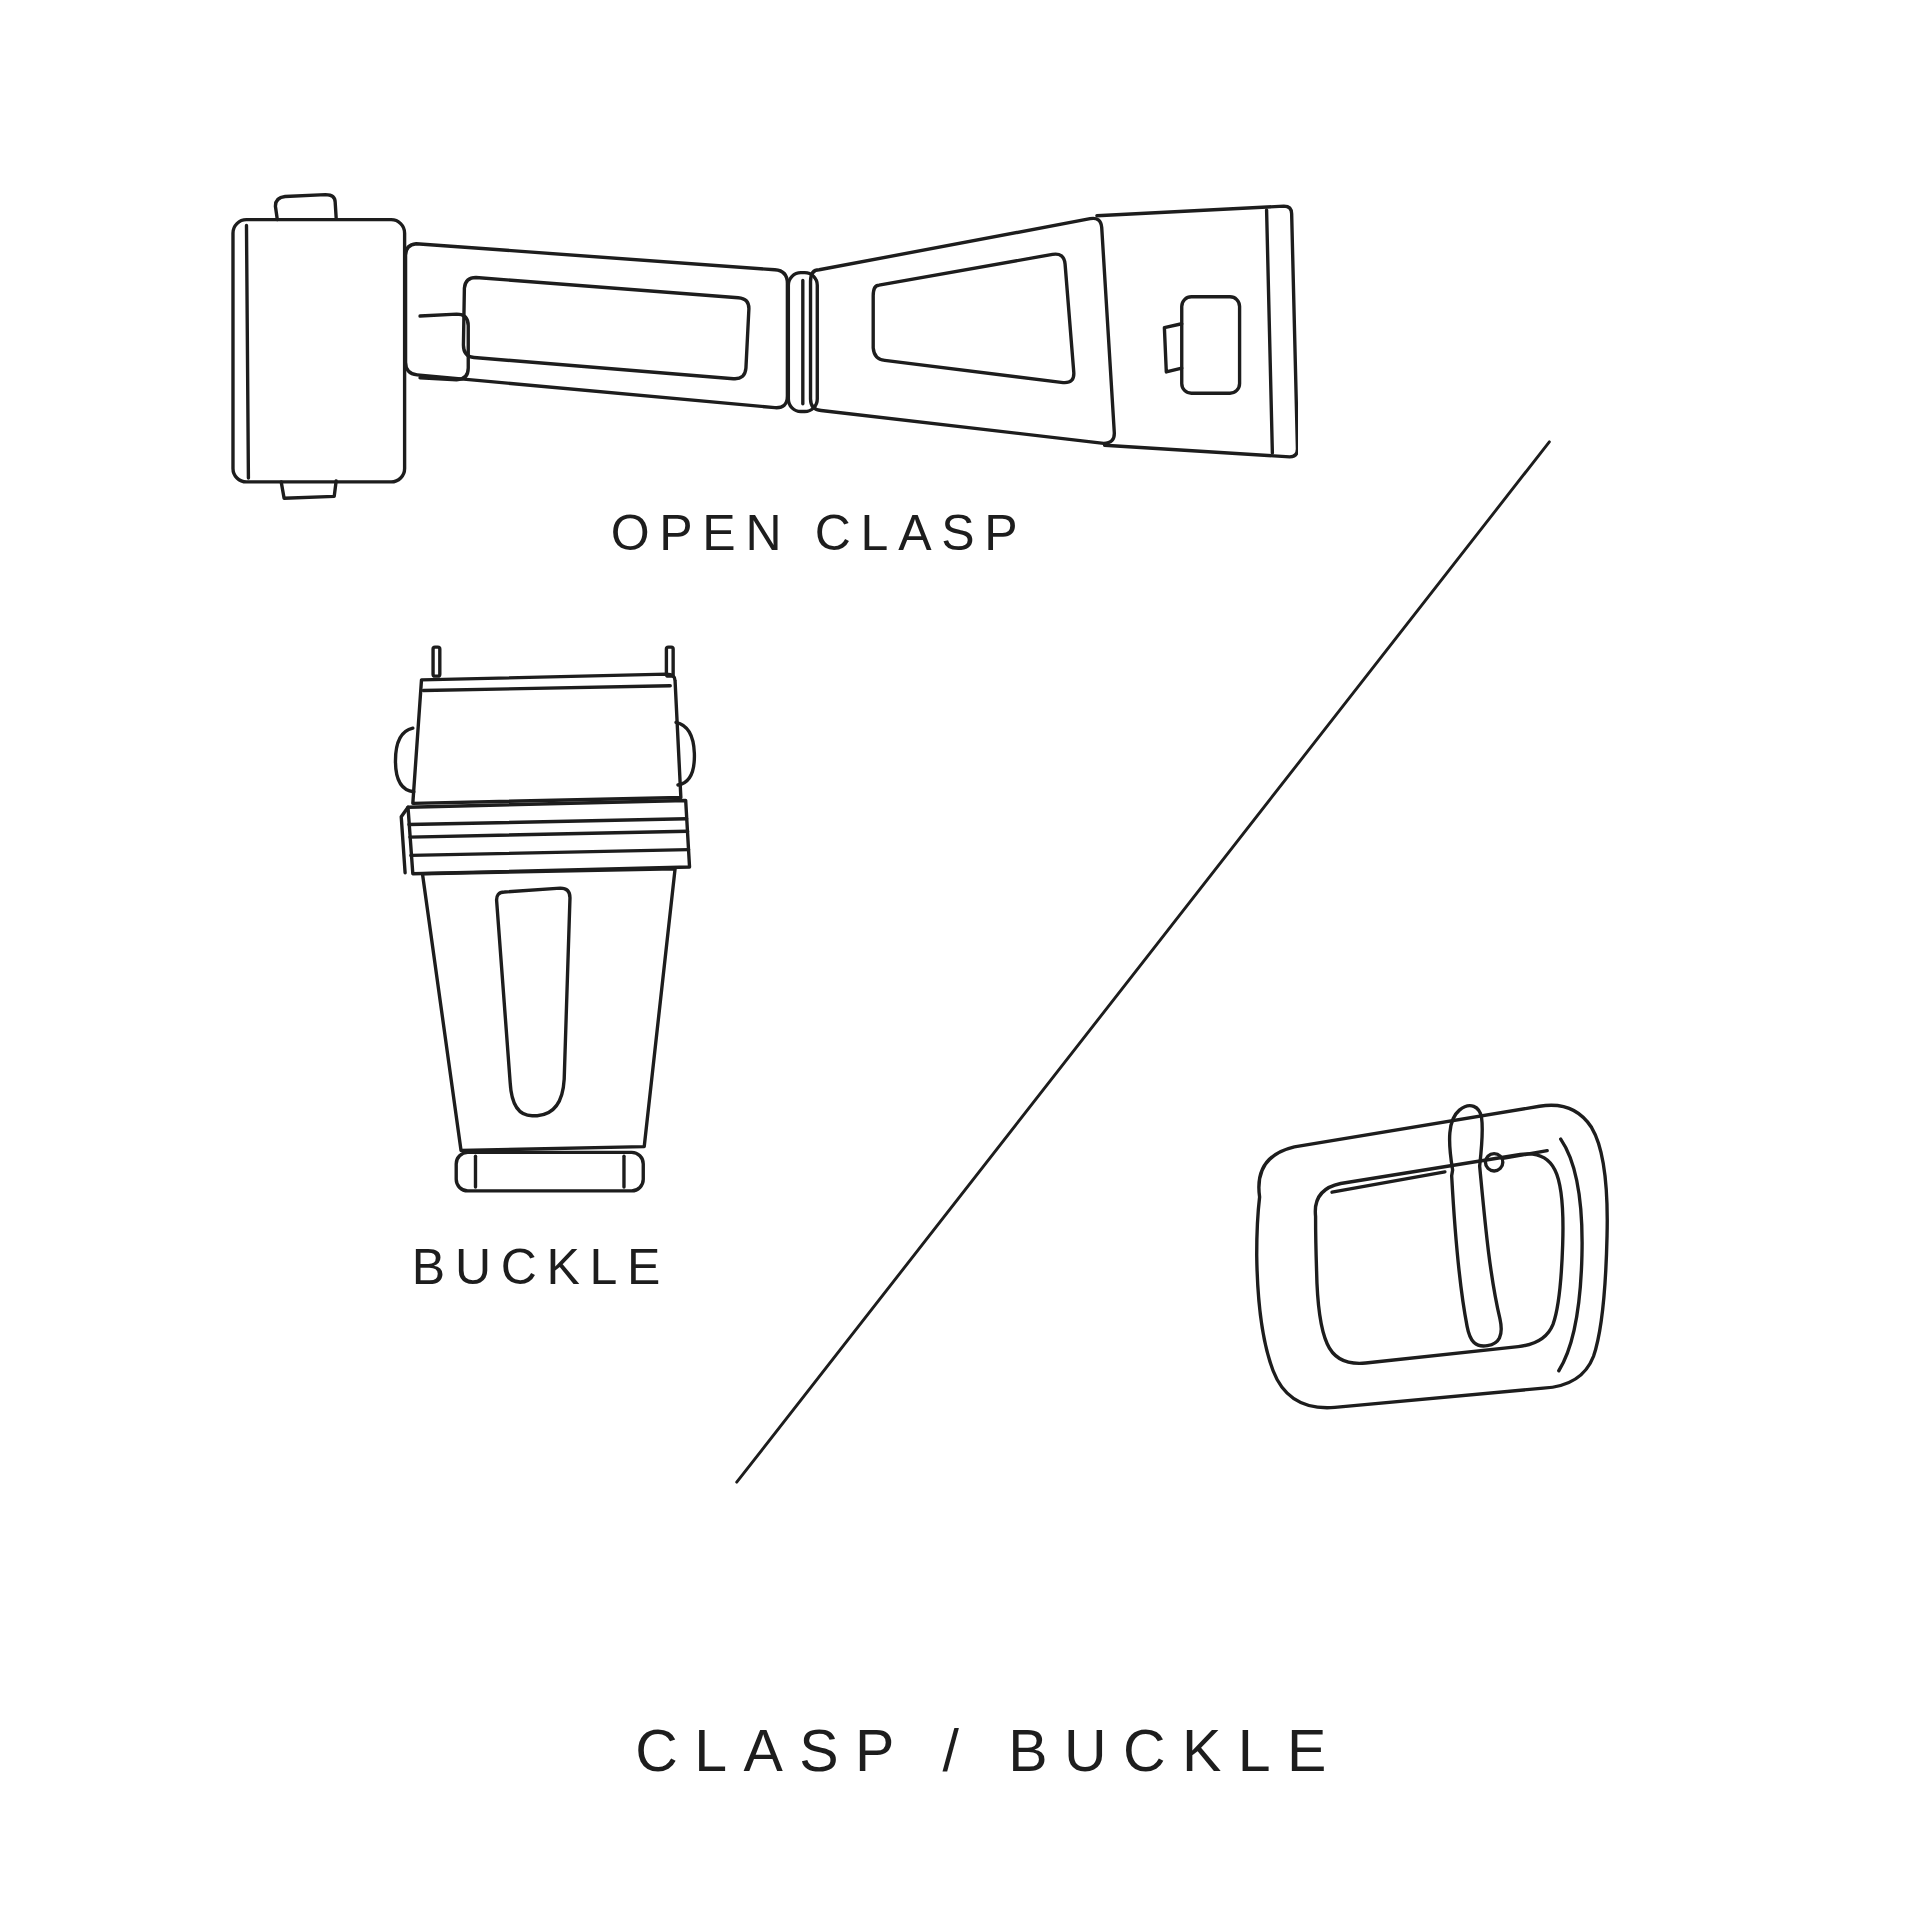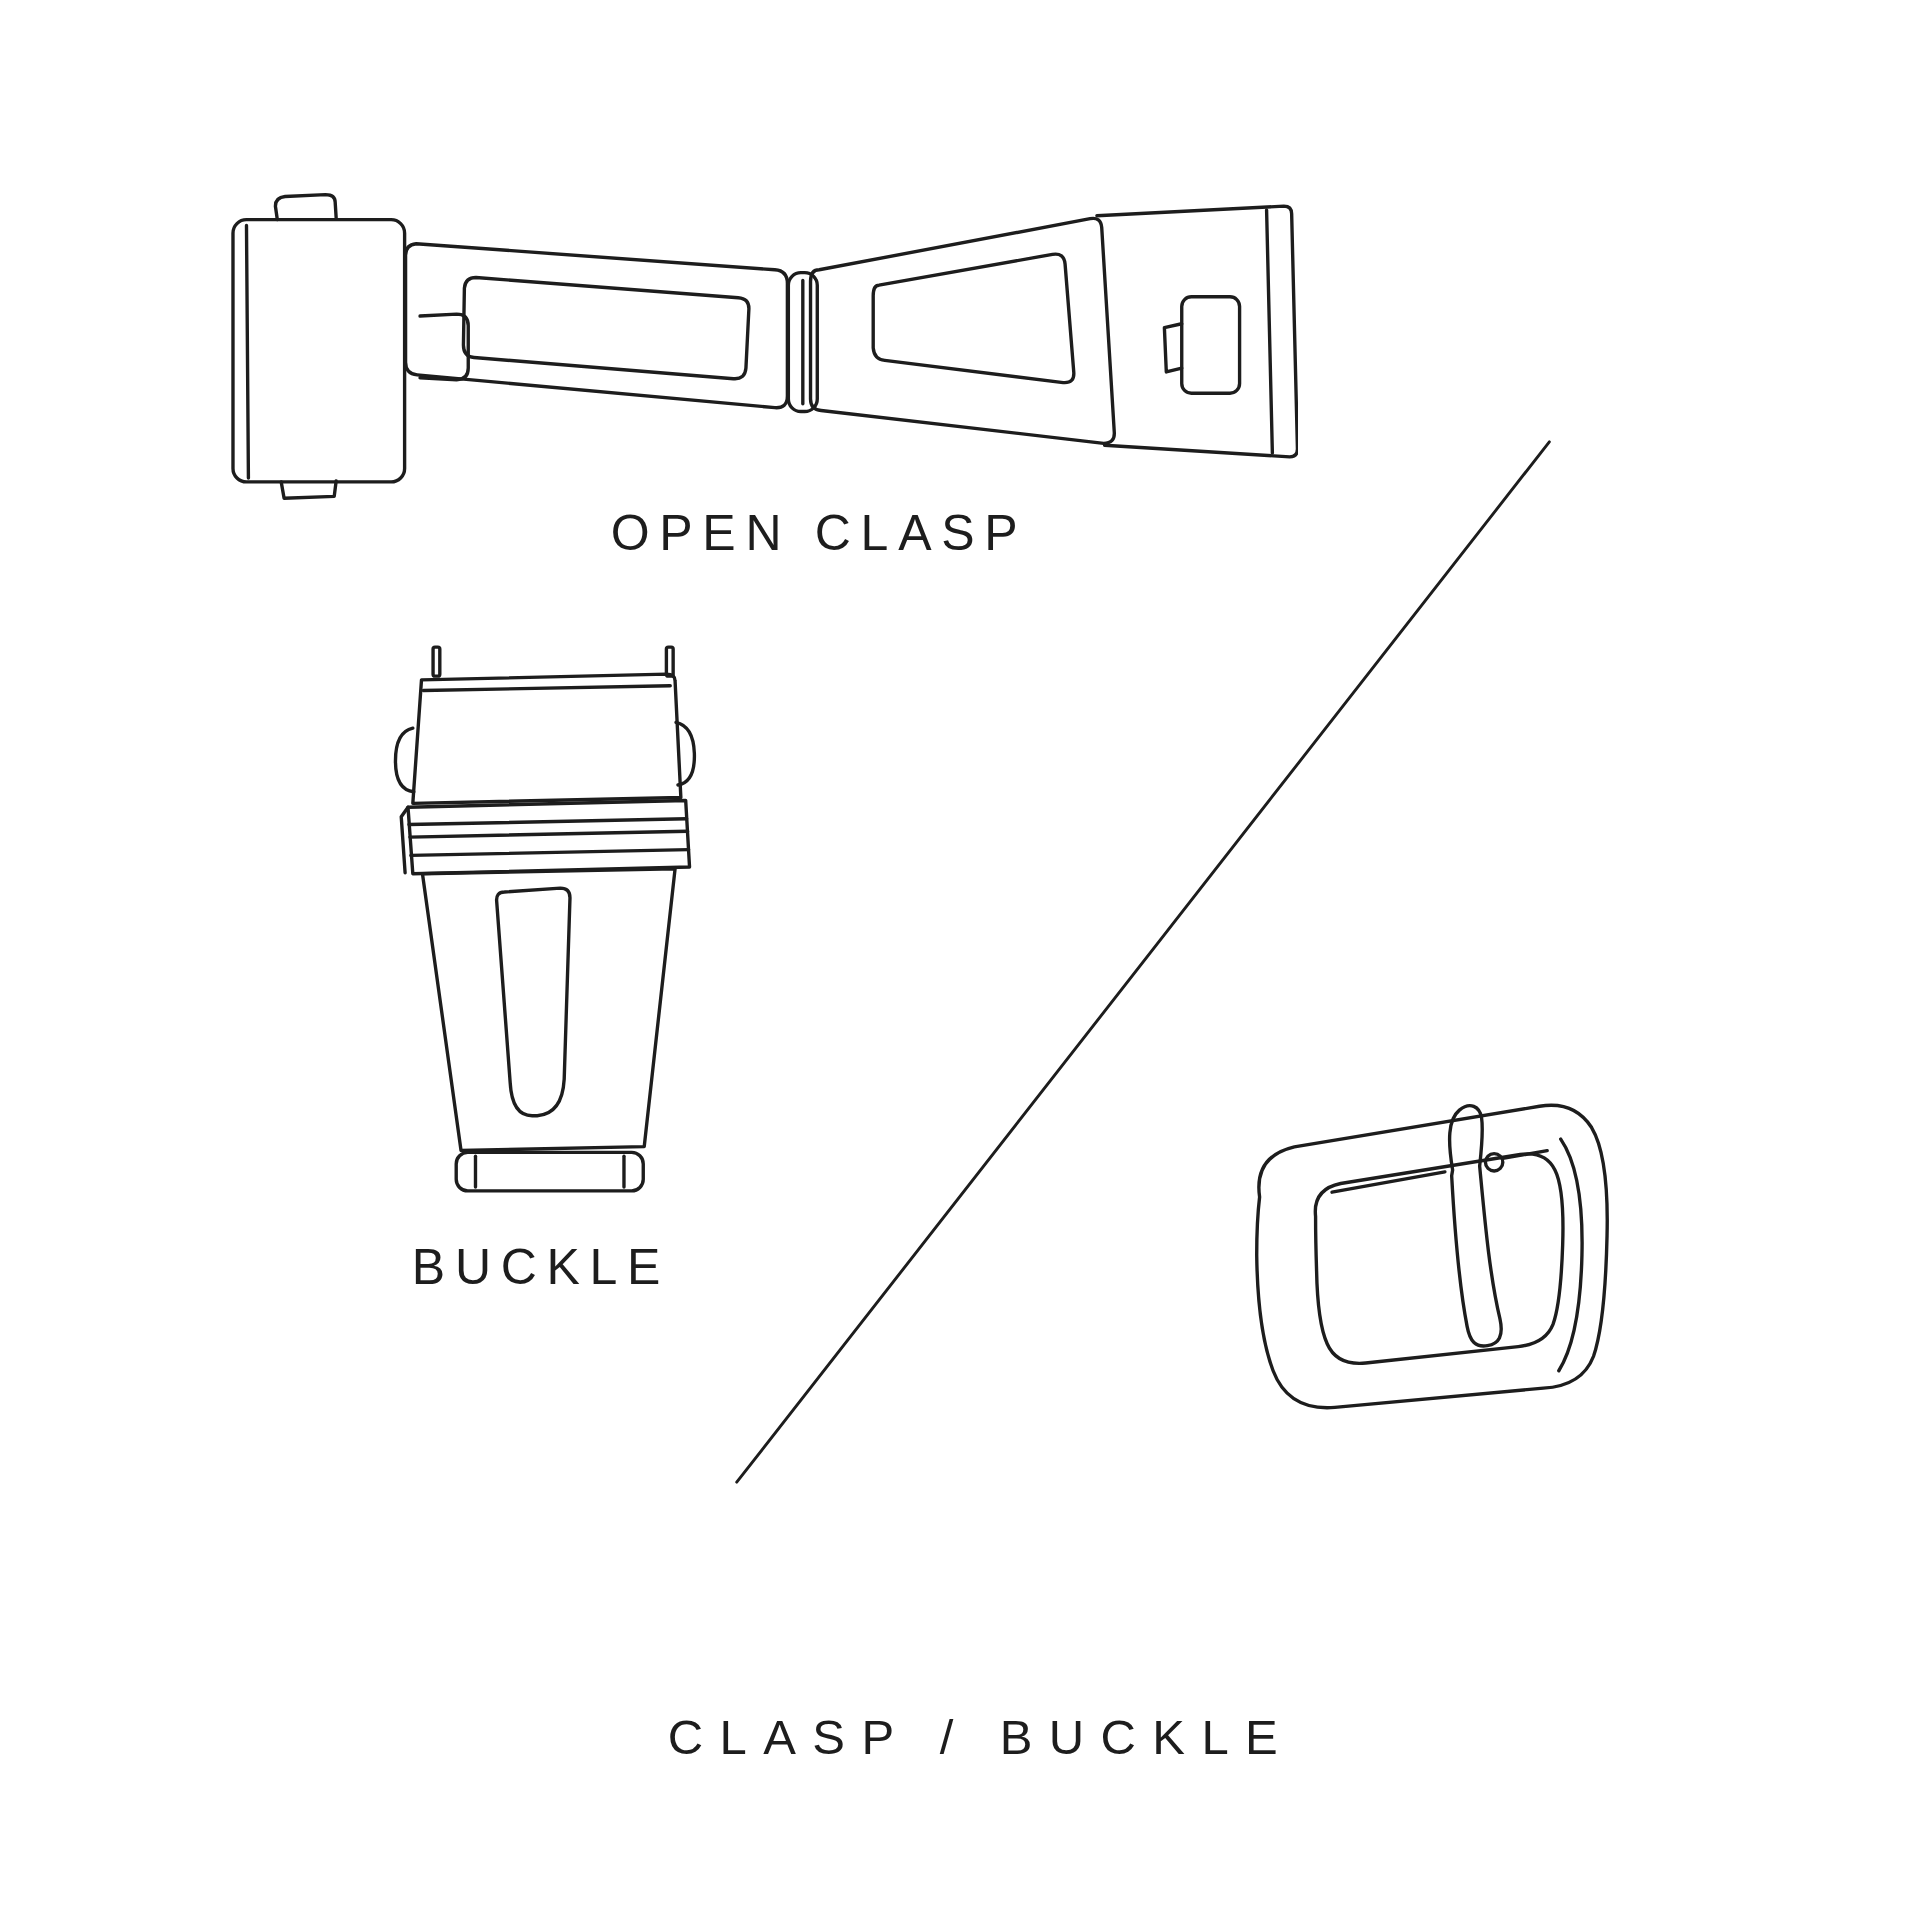--- a/index.html
+++ b/index.html
@@ -28,22 +28,22 @@
     color:var(--ink);
     white-space:nowrap;
     text-align:center;
   }
   .caption-open{left:819px;top:504px;}
   .caption-closed{left:541px;top:1238px;}
   .title{
     position:absolute;
     left:973px;top:1701px;
     transform:translateX(-50%);
-    margin:8px;
-    font-size:49px;
+    margin:16px;
+    font-size:59px;
     letter-spacing:16.4px;
     font-weight:400;
     color:var(--ink);
     white-space:nowrap;
   }
 </style>
 </head>
 <body>
 
 <div class="canvas">

